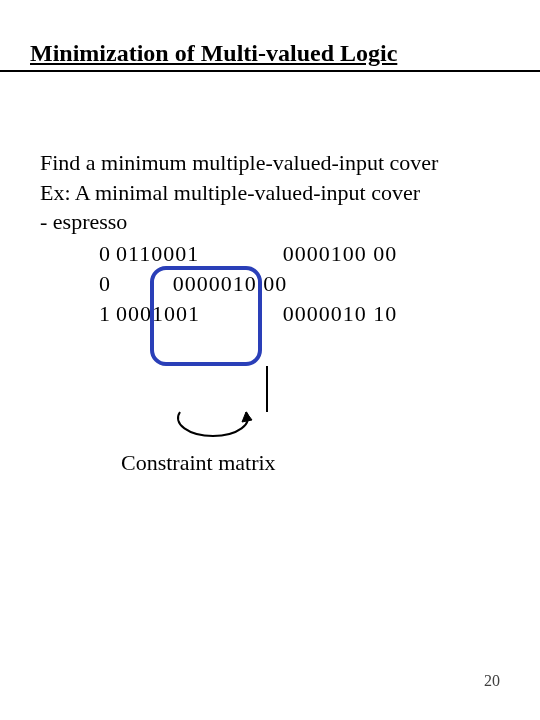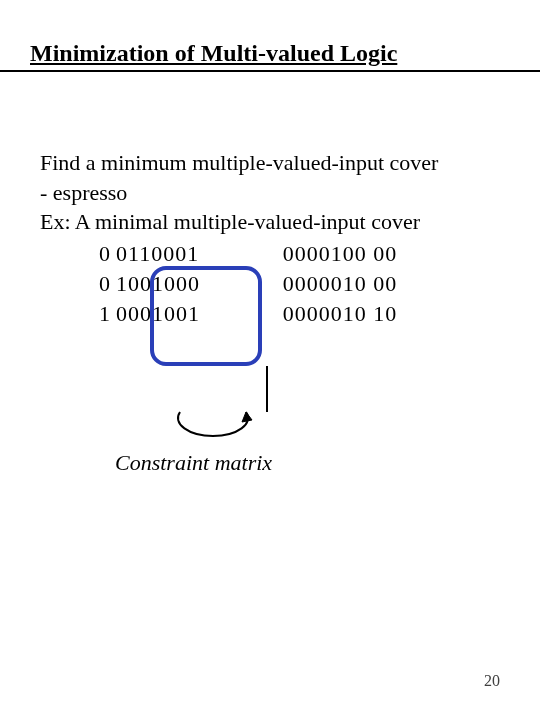--- a/index.html
+++ b/index.html
@@ -79,24 +79,23 @@
     height: 46px;
     border-left: 2px solid #000;
   }
   .curve {
     position: absolute;
     left: 130px;
     top: 256px;
   }
   .constraint {
     position: absolute;
-    left: 75px;
+    left: 81px;
     top: 300px;
     font-size: 22px;
-    font-style: italic;
   }
   .pagenum {
     position: absolute;
     right: 40px;
     bottom: 30px;
     font-size: 16px;
     color: #404040;
   }
 </style>
 </head>
@@ -104,33 +103,32 @@
 
 <div class="slide">
 
   <div class="title-wrap">
     <div class="title">Minimization of Multi-valued Logic</div>
   </div>
   <div class="title-rule"></div>
 
   <div class="body">
     <p>Find a minimum multiple-valued-input cover</p>
+    <p>Ex: A minimal multiple-valued-input cover</p>
     <p>- espresso</p>
-    <p>Ex: A minimal multiple-valued-input cover</p>
 
     <div class="table">
       <div class="row">
         <span class="c1">0</span>
         <span class="c2">0110001</span>
         <span class="c3"></span>
         <span class="c4">0000100 00</span>
       </div>
       <div class="row">
         <span class="c1">0</span>
-        <span class="c2">1001000</span>
         <span class="c3"></span>
         <span class="c4">0000010 00</span>
       </div>
       <div class="row">
         <span class="c1">1</span>
         <span class="c2">0001001</span>
         <span class="c3"></span>
         <span class="c4">0000010 10</span>
       </div>
     </div>

